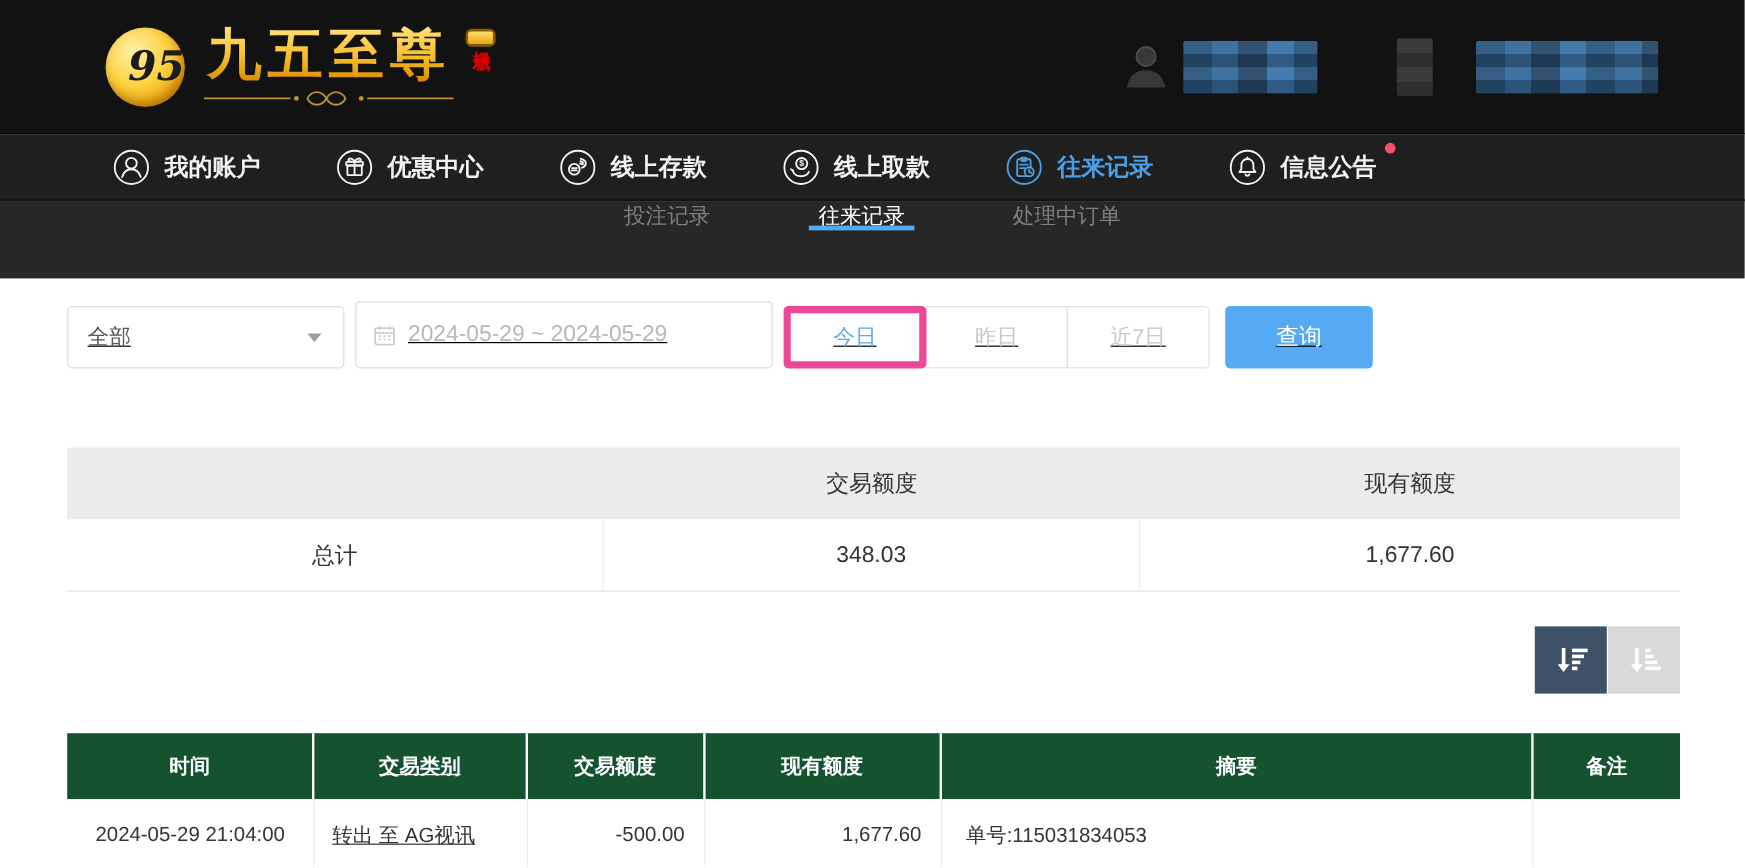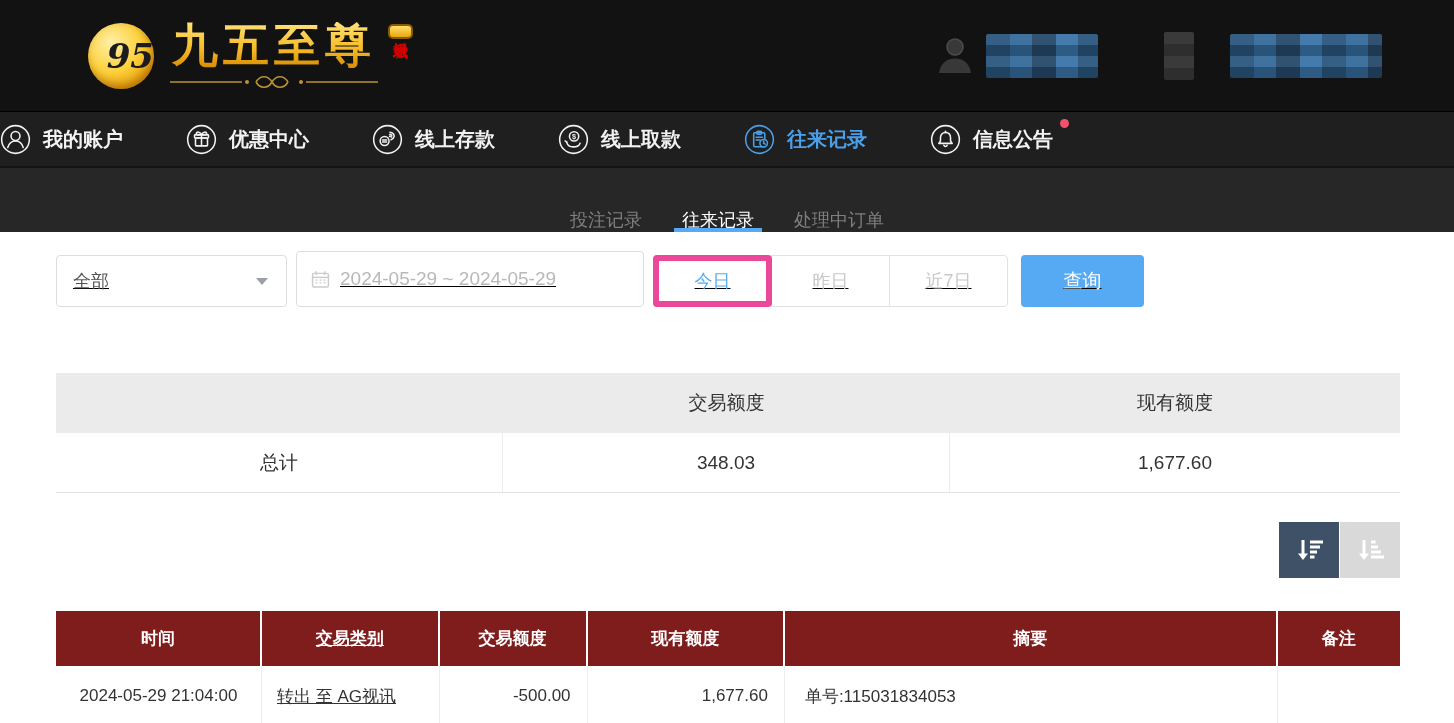--- a/index.html
+++ b/index.html
@@ -32,31 +32,31 @@
     background:
       repeating-linear-gradient(0deg, rgba(0,0,0,.22) 0 11px, rgba(255,255,255,.05) 11px 22px),
       repeating-linear-gradient(90deg,#2a567e 0 24px,#356a9a 24px 46px,#27496b 46px 70px,#3a74a8 70px 92px); }
   .mosaic.b1 { width:112px; height:44px; margin-left:10px; }
   .mosaic.dark { width:30px; height:48px; margin-left:66px;
     background:repeating-linear-gradient(0deg, #2e2e2e 0 12px, #3a3a3a 12px 24px); }
   .mosaic.b2 { width:152px; height:44px; margin-left:36px; }
 
   
   .mainnav { height:56px; background:#1f1f1f; display:flex; align-items:center;
-    gap:63px; border-bottom:2px solid #141414; }
+    padding-left:94px; gap:63px; border-bottom:2px solid #141414; }
   .nav-item { display:flex; align-items:center; gap:12px; color:#f2f2f2;
     font-size:20px; font-weight:bold; cursor:pointer; position:relative; }
   .nav-item svg { stroke:currentColor; fill:none; stroke-width:1.6; stroke-linecap:round; stroke-linejoin:round; }
   .nav-item.active { color:#4a9fe8; }
   .nav-dot { position:absolute; right:-16px; top:-5px; width:9px; height:9px;
     border-radius:50%; background:#f4516c; }
 
   
   .tabbar { height:64px; background:#272727; display:flex; justify-content:center;
-    align-items:flex-end; }
+    align-items:flex-start; gap:50px; }
   .tab { display:flex; align-items:center; padding:0 20px; font-size:18px;
     color:#7f7f7f; cursor:pointer; position:relative; }
   .tab.active { color:#fff; }
   .tab.active::after { content:""; position:absolute; left:12px; right:12px; bottom:0;
     height:4px; background:#55aaf3; }
 
   
   .content { padding:0 54px 0 56px; }
   .filter-row { margin-top:19px; display:flex; align-items:flex-end;text-decoration:underline; }
   .select { width:231px; height:52px; border:1px solid #ddd; border-radius:4px;
@@ -93,21 +93,21 @@
 
   
   .sort-row { margin-top:29px; display:flex; justify-content:flex-end; gap:1px; }
   .sort-btn { width:60px; height:56px; border:none; cursor:pointer; display:flex;
     align-items:center; justify-content:center; padding:0; }
   .sort-btn.darkb { background:#3f5166; }
   .sort-btn.lightb { background:#d9d9d9; }
 
   
   .records { margin-top:33px; }
-  .rhead { display:flex; height:55px; background:#7f1d1d; }
+  .rhead { display:flex; height:55px; background:#14532d; }
   .rhead .hcell { display:flex; align-items:center; justify-content:center;
     color:#fff; font-size:17px; font-weight:bold; border-right:2px solid #fff; }
   .rhead .hcell:last-child { border-right:none; }
   .rrow { display:flex; height:61px; background:#fff; border-bottom:1px solid #e0e0e0;
     font-size:17px; color:#333; }
   .rrow .dcell { display:flex; align-items:center; border-right:1px solid #ededed; }
   .rrow .dcell:last-child { border-right:none; }
   .w1{width:209px;} .w2{width:180px;text-decoration:underline;} .w3{width:150px;} .w4{width:200px;}
   .w5{width:500px;} .w6{width:124px;}
   .al-c{justify-content:center;} .al-l{justify-content:flex-start;padding-left:15px;}

